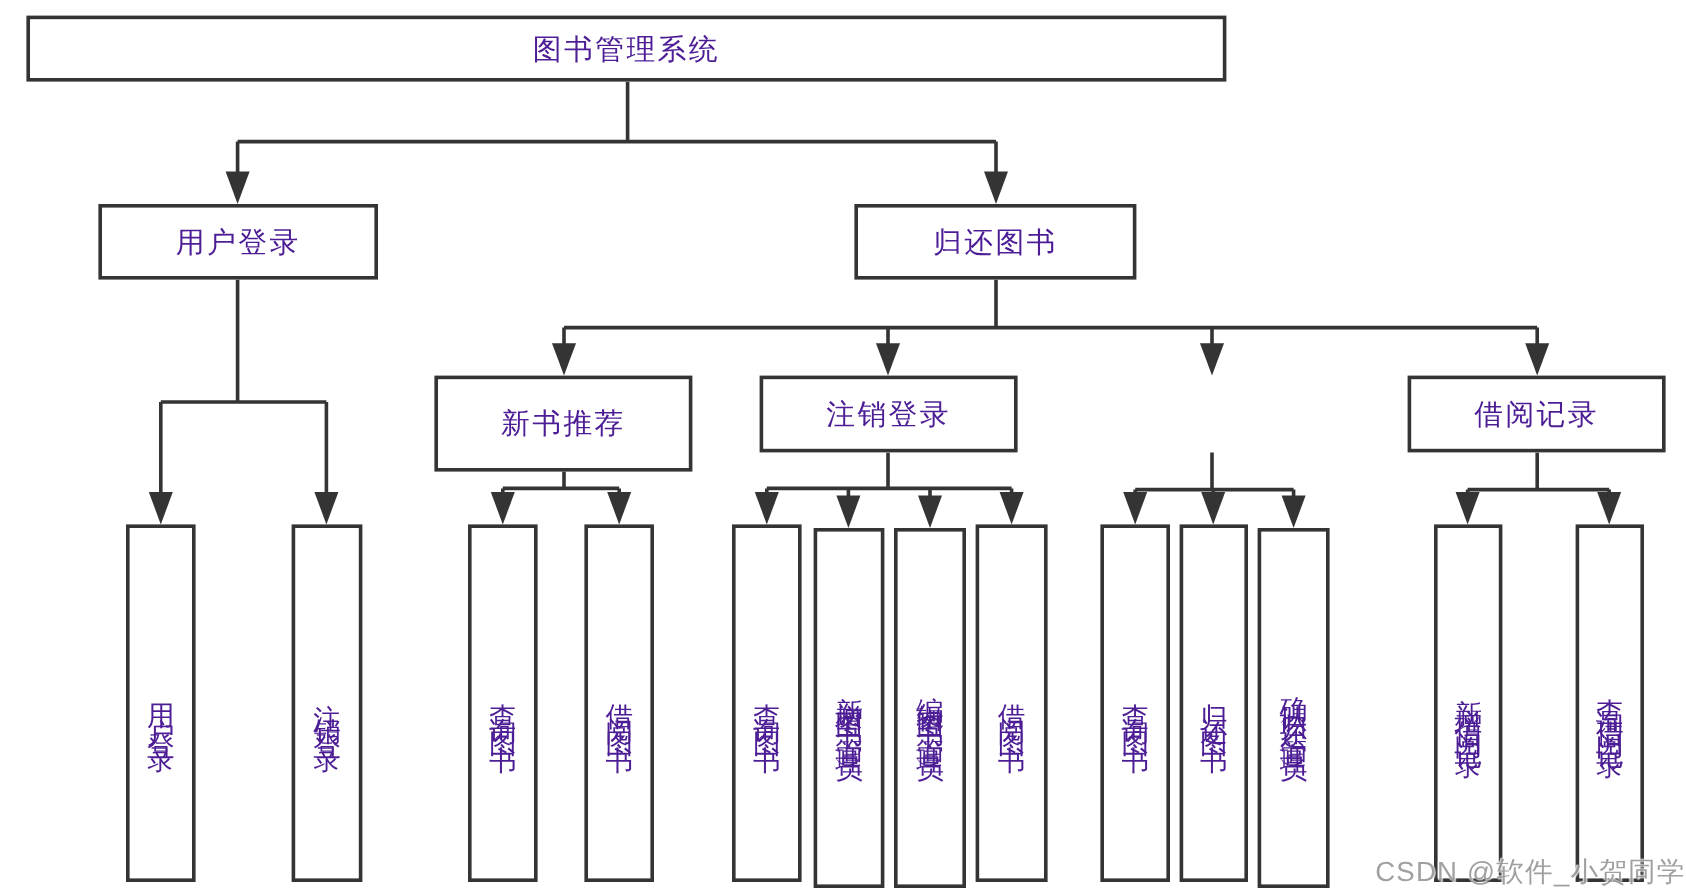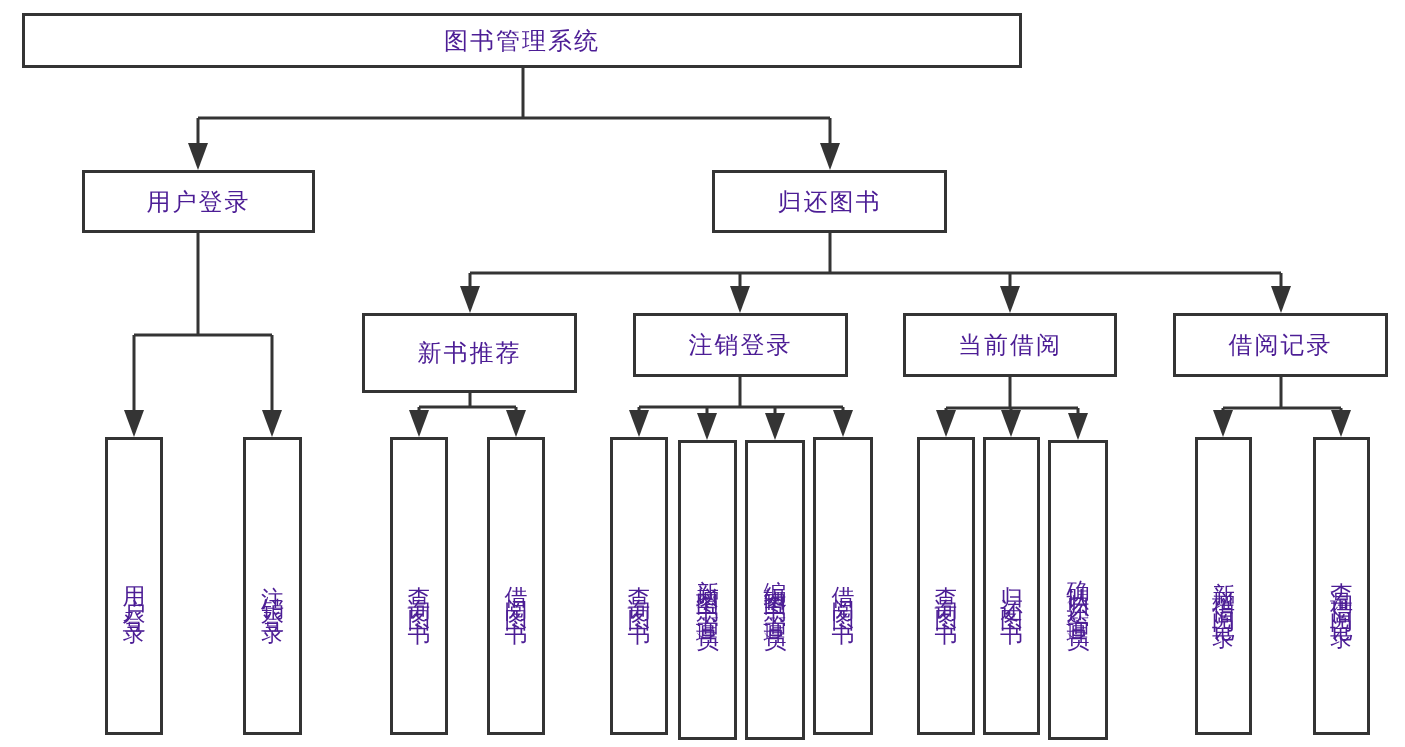--- a/index.html
+++ b/index.html
@@ -93,23 +93,20 @@
   <div class="node h-node" style="left:712px; top:170px; width:235px; height:63px;">
     <span>归还图书</span>
   </div>
 
   <div class="node h-node" style="left:362px; top:313px; width:215px; height:80px;">
     <span>新书推荐</span>
   </div>
   <div class="node h-node" style="left:633px; top:313px; width:215px; height:64px;">
     <span>注销登录</span>
   </div>
-  <div class="node h-node" style="left:903px; top:313px; width:214px; height:64px;">
-    <span>当前借阅</span>
-  </div>
   <div class="node h-node" style="left:1173px; top:313px; width:215px; height:64px;">
     <span>借阅记录</span>
   </div>
 
   <div class="node v-node ls12" style="left:105px; top:437px; width:58px; height:298px;">
     <span>用户登录</span>
   </div>
   <div class="node v-node ls12" style="left:243px; top:437px; width:59px; height:298px;">
     <span>注销登录</span>
   </div>
@@ -144,14 +141,15 @@
     <span>确认归还（管理员）</span>
   </div>
 
   <div class="node v-node ls9" style="left:1195px; top:437px; width:57px; height:298px;">
     <span>新增借阅记录</span>
   </div>
   <div class="node v-node ls9" style="left:1313px; top:437px; width:57px; height:298px;">
     <span>查询借阅记录</span>
   </div>
 
+  <div class="watermark">CSDN @软件_小贺同学</div>
 
 </div>
 
 </body></html>

